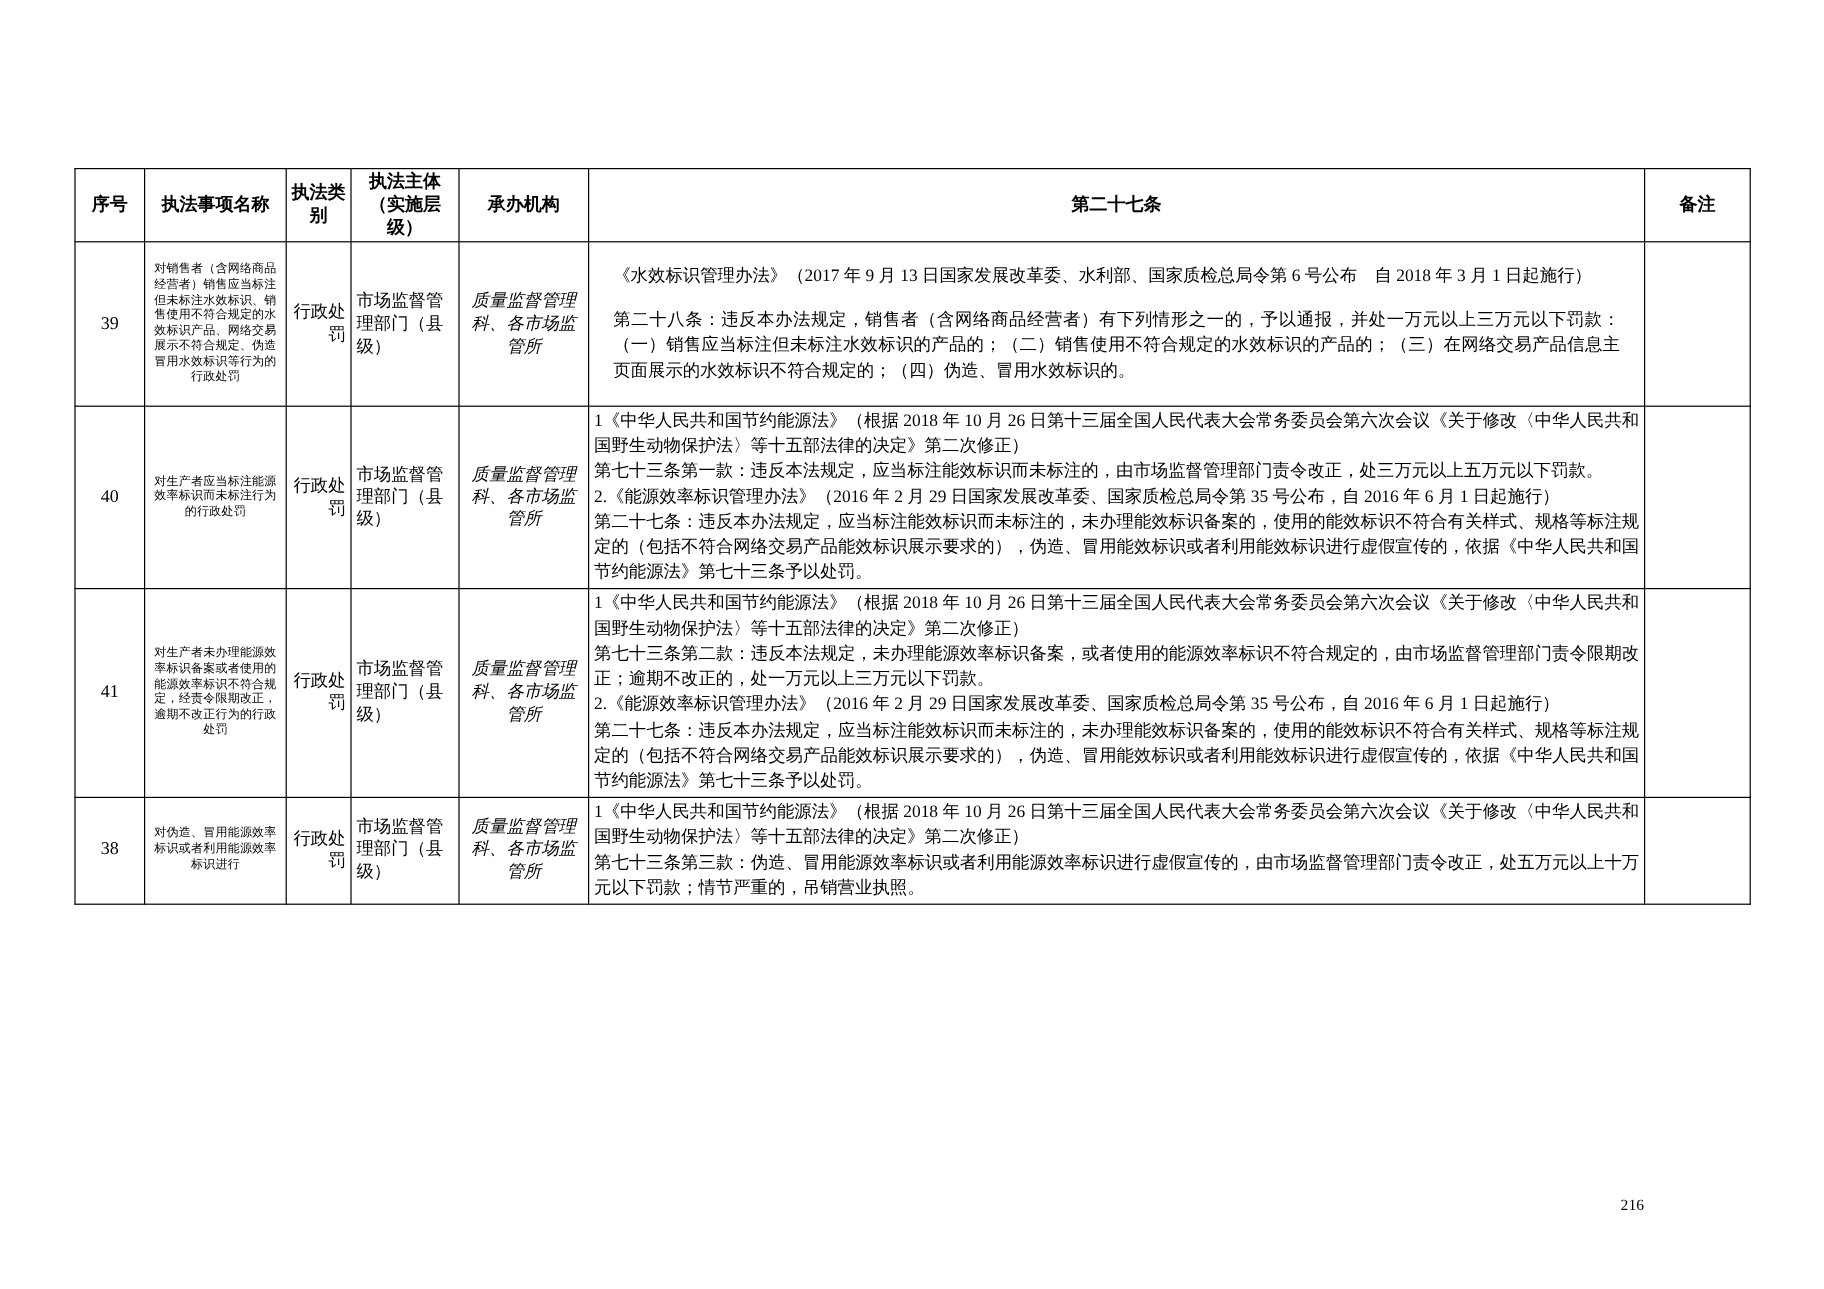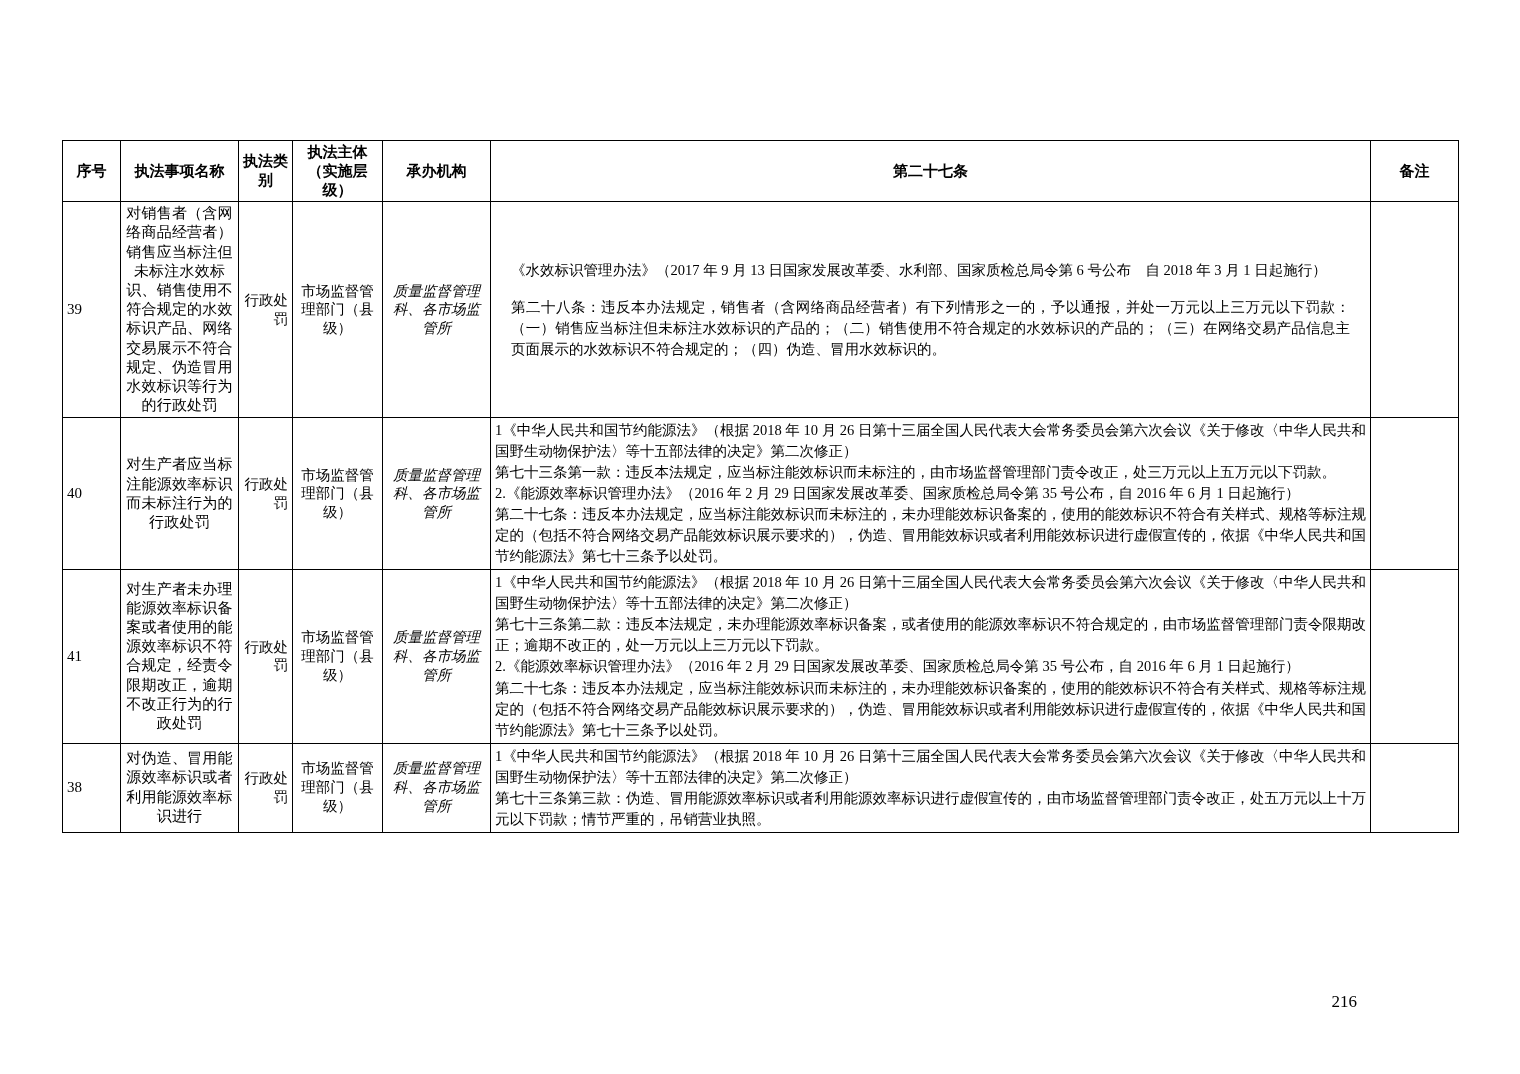--- a/index.html
+++ b/index.html
@@ -45,36 +45,35 @@
   
   col.c-seq      { width: 58px; }
   col.c-name     { width: 118px; }
   col.c-type     { width: 54px; }
   col.c-subject  { width: 90px; }
   col.c-org      { width: 108px; }
   col.c-basis    { width: 880px; }
   col.c-remark   { width: 88px; }
 
   td.seq {
-    text-align: left;
+    text-align: center;
     font-size: 15px;
   }
   td.name {
     text-align: center;
-    font-size: 15px;
+    font-size: 10px;
     line-height: 1.28;
     letter-spacing: 0.2px;
   }
   td.type {
     text-align: right;
     font-size: 14.5px;
     line-height: 1.3;
   }
   td.subject {
-    text-align: center;
     font-size: 14.5px;
     line-height: 1.3;
   }
   td.org {
     text-align: center;
     font-size: 14.5px;
     line-height: 1.3;
     font-style: italic;
   }
   td.basis {
@@ -88,23 +87,23 @@
     text-align: justify;
     text-justify: inter-ideograph;
   }
   td.remark {
     text-align: center;
     font-size: 14.5px;
   }
   .row39 td.basis p { margin: 16px; }
   .page-number {
     position: absolute;
-    right: 163px;
+    right: 150px;
     bottom: 62px;
-    font-size: 17px;
+    font-size: 13px;
     font-family: "Liberation Serif", serif;
   }
 </style>
 </head>
 <body>
 
 <div class="page">
 
   <table class="enforcement-table">
     <colgroup>

